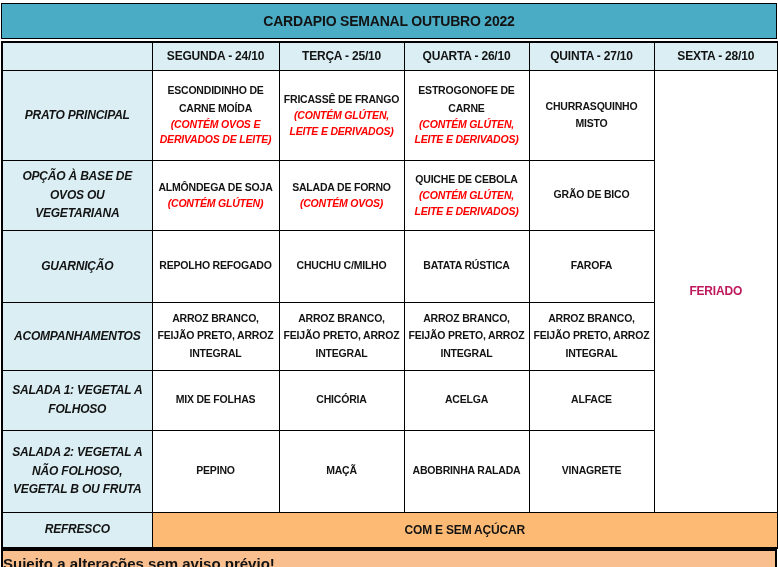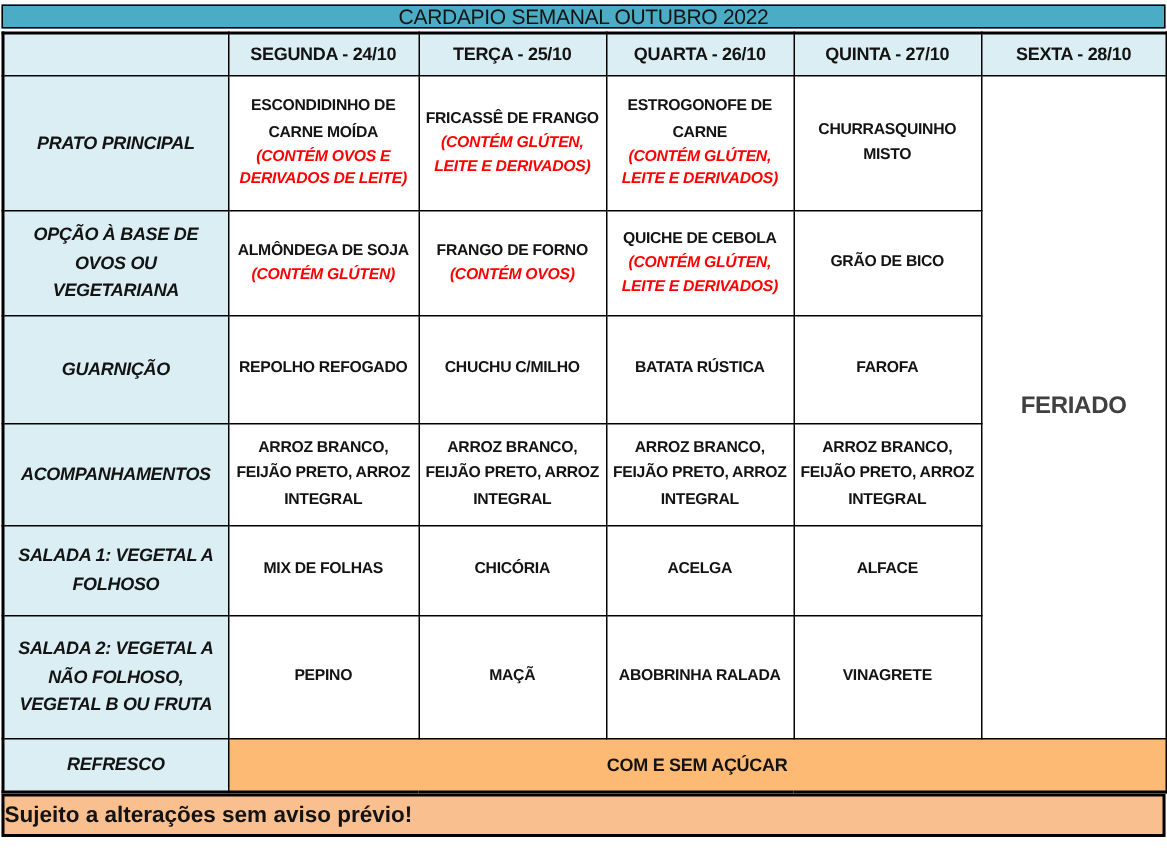--- a/index.html
+++ b/index.html
@@ -3,27 +3,27 @@
 <meta charset="utf-8">
 <style>
   * { box-sizing: border-box; margin: 0; padding: 0; }
   html, body { width: 778px; height: 567px; overflow: hidden; background: #ffffff; }
   body {
     font-family: "Liberation Sans", sans-serif;
     color: #131313;
     padding: 3px 1px 0 1px;
   }
   .title-bar {
-    height: 16px;
+    height: 36px;
     background: #4BACC6;
     border: 1px solid #000;
     display: flex;
     align-items: center;
     justify-content: center;
-    font-weight: normal;
+    font-weight: bold;
     font-size: 14px;
     letter-spacing: -0.2px;
     margin-bottom: 2px;
   }
   table.menu {
     width: 776px;
     border-collapse: collapse;
     table-layout: fixed;
     border: 2px solid #000;
   }
@@ -56,23 +56,23 @@
   }
   .allergen {
     font-weight: bold;
     font-style: italic;
     font-size: 10.5px;
     line-height: 1.45;
     color: #FF0000;
   }
   td.feriado {
     background: #ffffff;
-    color: #404040;
-    font-weight: bold;
-    font-size: 16px;
+    color: #be185d;
+    font-weight: bold;
+    font-size: 12px;
   }
   tr.r0 { height: 90px; }
   tr.r1 { height: 70px; }
   tr.r2 { height: 72px; }
   tr.r3 { height: 68px; }
   tr.r4 { height: 60px; padding-left: 32px; }
   tr.r5 { height: 82px; }
   tr.r6 { height: 36px; margin-top: 23px; }
   td.refresco-value {
     background: #fdba74;
@@ -136,21 +136,21 @@
       </td>
       <td class="feriado" rowspan="6">FERIADO</td>
     </tr>
     <tr class="r1">
       <td class="rowlabel">OPÇÃO À BASE DE OVOS OU VEGETARIANA</td>
       <td class="cell">
         <div class="main">ALMÔNDEGA DE SOJA</div>
         <div class="allergen">(CONTÉM GLÚTEN)</div>
       </td>
       <td class="cell">
-        <div class="main">FRANGO DE FORNO</div>
+        <div class="main">SALADA DE FORNO</div>
         <div class="allergen">(CONTÉM OVOS)</div>
       </td>
       <td class="cell">
         <div class="main">QUICHE DE CEBOLA</div>
         <div class="allergen">(CONTÉM GLÚTEN, LEITE E DERIVADOS)</div>
       </td>
       <td class="cell">
         <div class="main">GRÃO DE BICO</div>
       </td>
     </tr>

